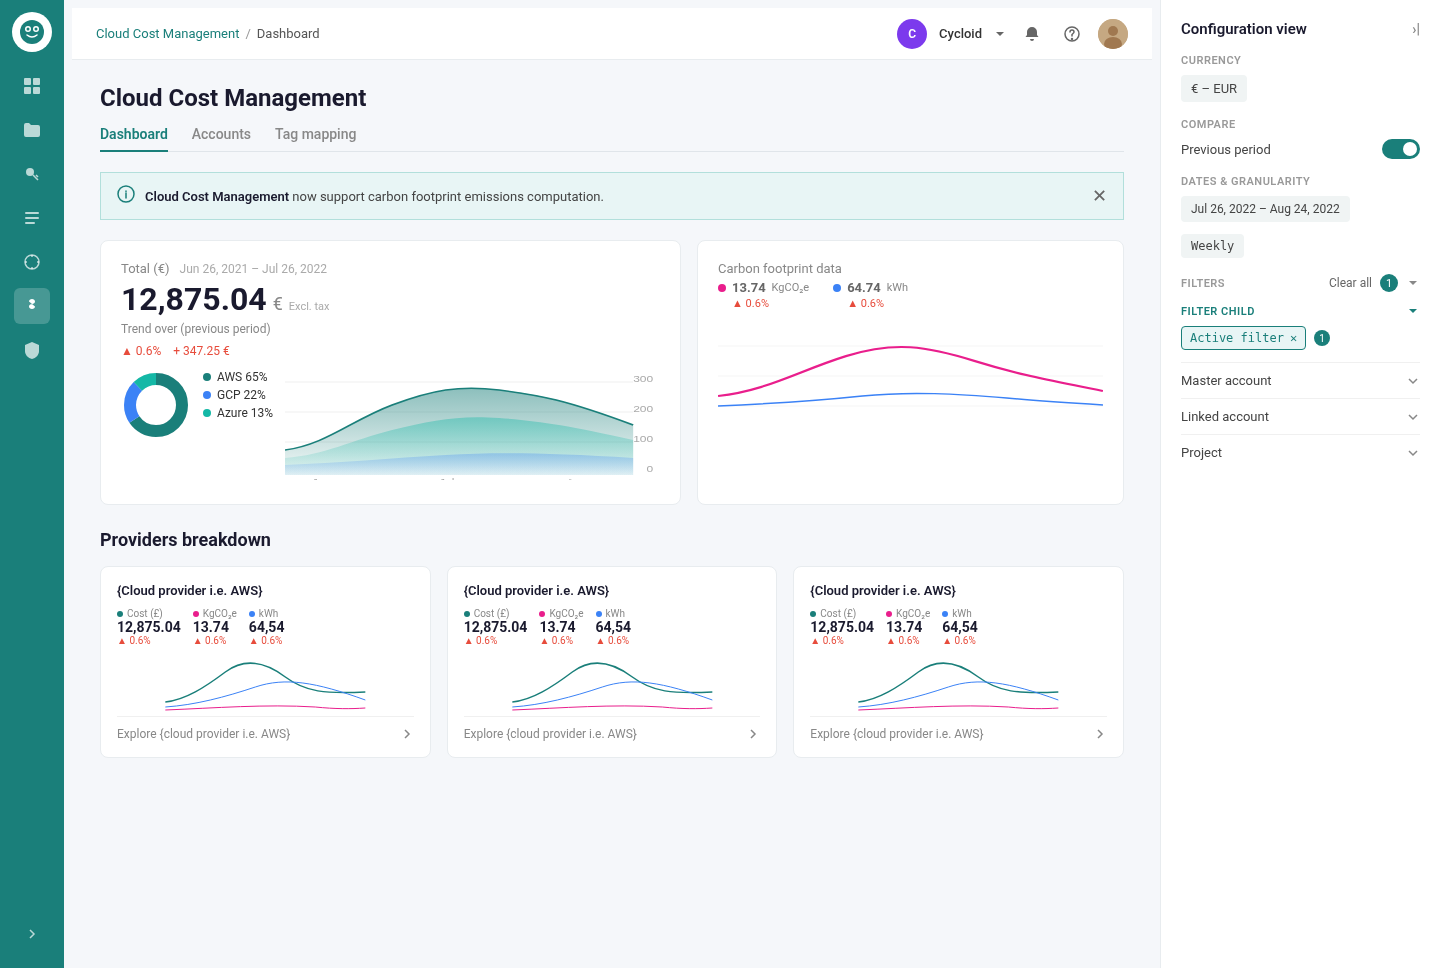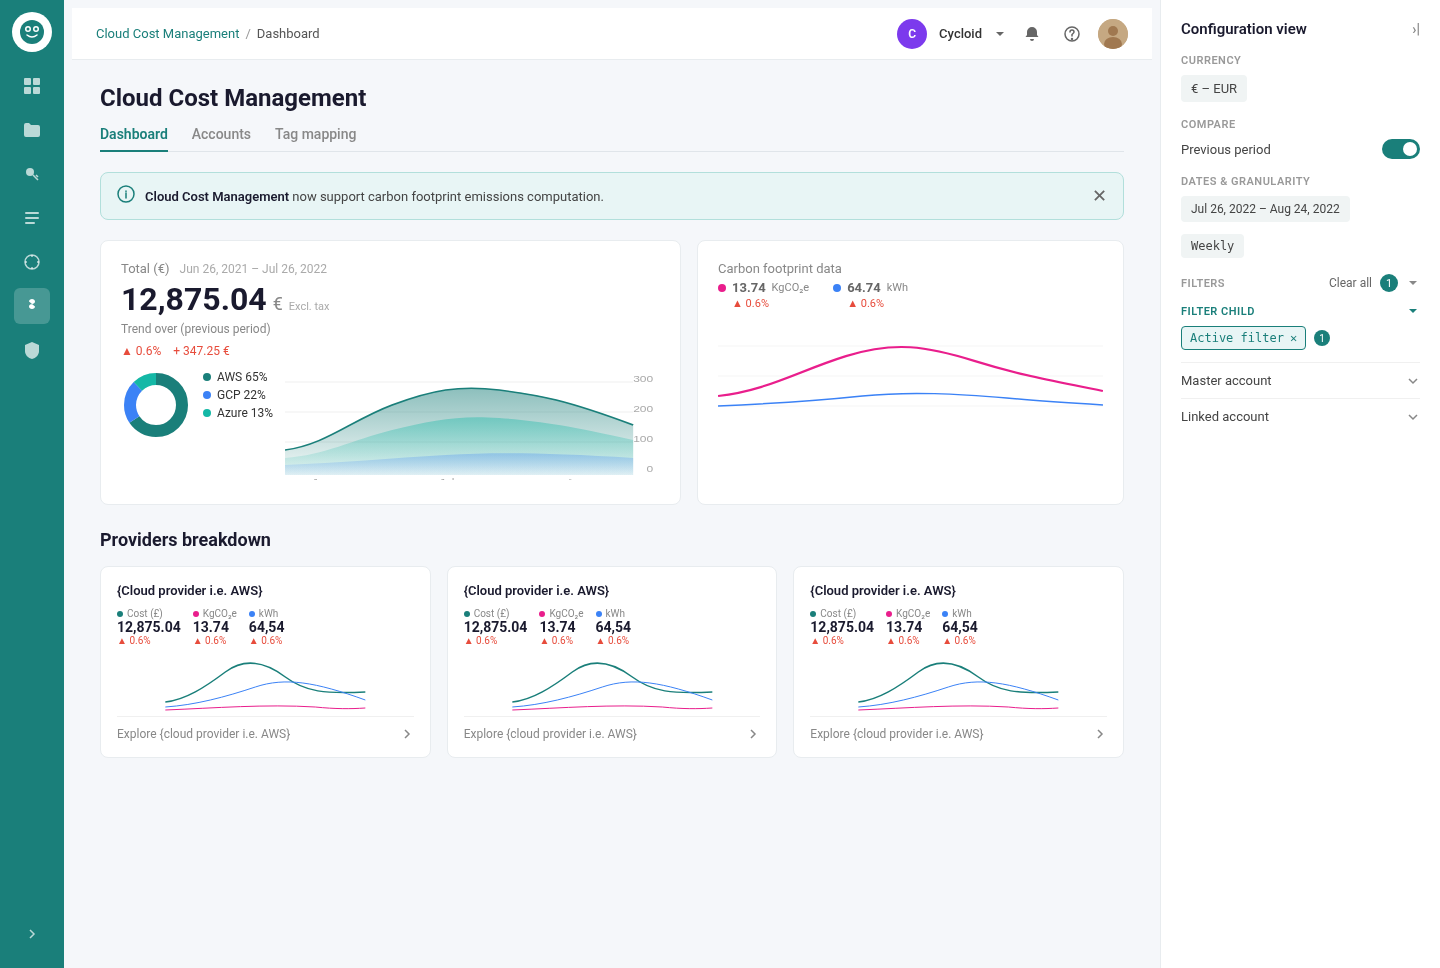--- a/index.html
+++ b/index.html
@@ -32,21 +32,21 @@
     .page-content { padding: 24px 28px; }
     .page-title { font-size: 24px; font-weight: 700; color: #1a1a2e; margin-bottom: 6px; }
     .page-subtitle { font-size: 14px; color: #666; margin-bottom: 20px; line-height: 1.5; }
 
     
     .tabs { display: flex; gap: 24px; border-bottom: 1px solid #e0e5ea; margin-bottom: 20px; }
     .tab { padding: 8px 0; font-size: 14px; font-weight: 500; color: #888; cursor: pointer; border-bottom: 2px solid transparent; margin-bottom: -1px; }
     .tab.active { color: #1a7f7a; border-bottom-color: #1a7f7a; font-weight: 600; }
 
     
-    .info-banner { background: #e8f5f5; border: 1px solid #b2dfdb; border-radius: 8px; padding: 12px 16px; display: flex; align-items: center; gap: 10px; margin-bottom: 20px; }
+    .info-banner { background: #e8f5f5; border: 1px solid #b2dfdb; border-radius: 0; padding: 12px 16px; display: flex; align-items: center; gap: 10px; margin-bottom: 20px; }
     .info-banner-icon { color: #1a7f7a; font-size: 16px; }
     .info-banner-text { font-size: 13px; color: #444; flex: 1; }
     .info-banner-text strong { font-weight: 600; color: #1a1a2e; }
     .close-btn { cursor: pointer; color: #666; font-size: 18px; line-height: 1; }
 
     
     .dashboard-top { display: flex; gap: 16px; margin-bottom: 24px; }
 
     
     .stats-card { background: white; border-radius: 8px; padding: 20px; flex: 1.4; border: 1px solid #e8ecef; }
@@ -555,15 +555,21 @@
         <svg width="14" height="14" viewBox="0 0 14 14" fill="none" stroke="#888" stroke-width="1.5">
             <path d="M3 5l4 4 4-4"></path>
           </svg>
       </div>
       <div class="filter-row">
         <span class="filter-row-label">Linked account</span>
         <svg width="14" height="14" viewBox="0 0 14 14" fill="none" stroke="#888" stroke-width="1.5">
             <path d="M3 5l4 4 4-4"></path>
           </svg>
       </div>
+      <div class="filter-row">
+        <span class="filter-row-label">Project</span>
+        <svg width="14" height="14" viewBox="0 0 14 14" fill="none" stroke="#888" stroke-width="1.5">
+            <path d="M3 5l4 4 4-4"></path>
+          </svg>
+      </div>
     </div>
   </div>
 </div>
 
 </body></html>

